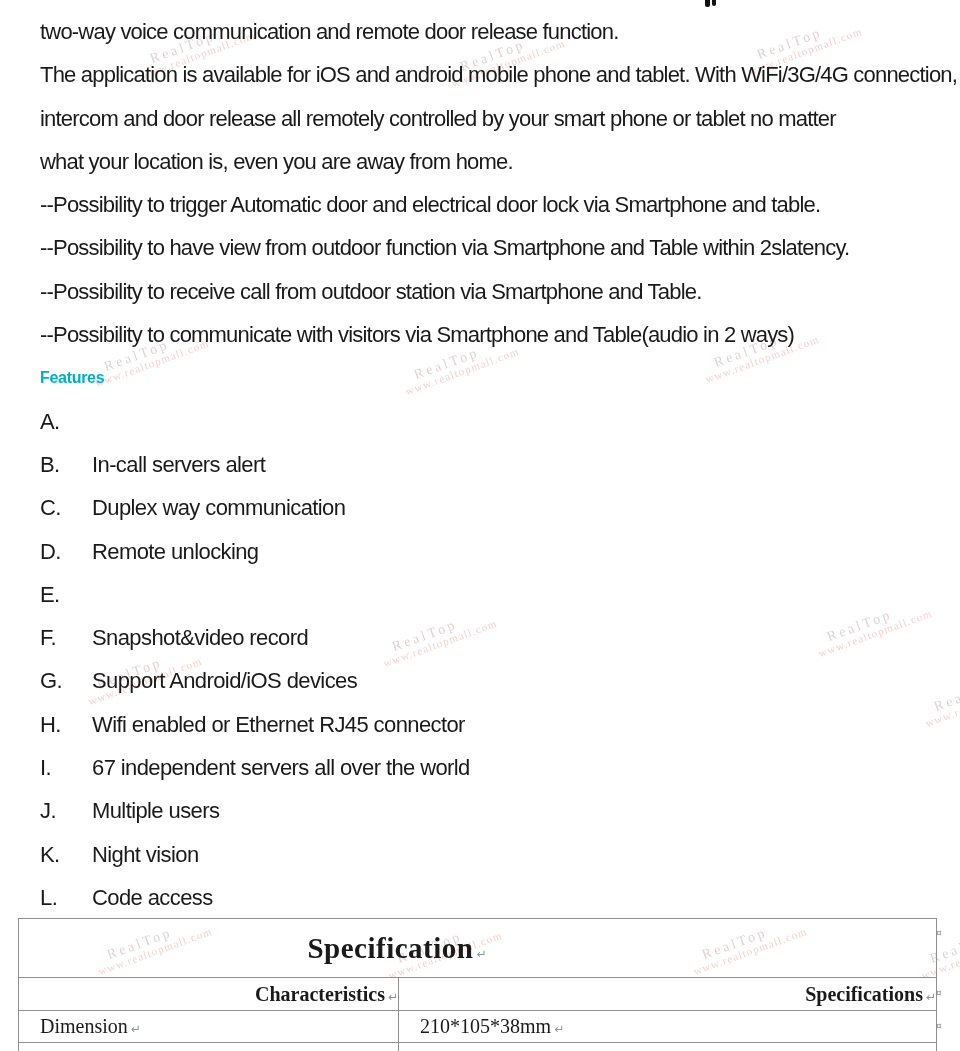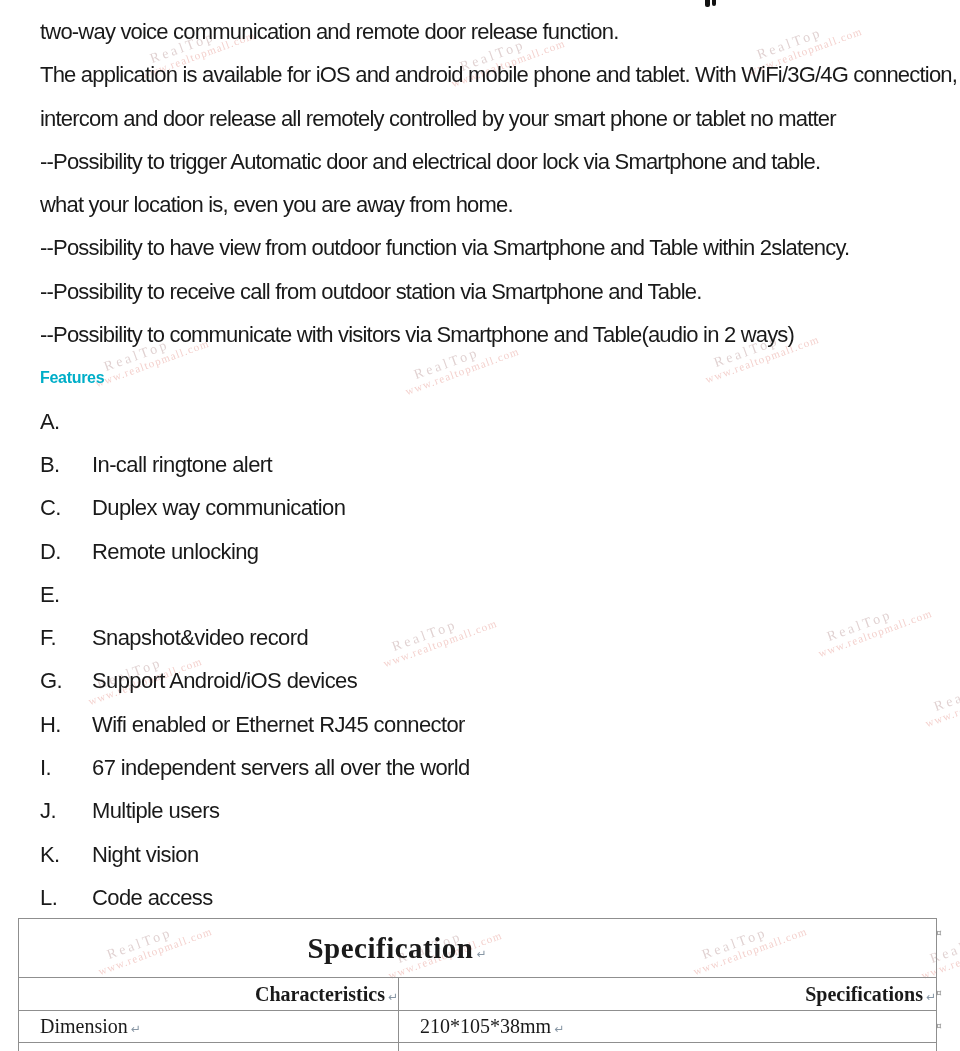--- a/index.html
+++ b/index.html
@@ -112,34 +112,34 @@
     </div>
 
   <div class="frag frag1"></div>
   <div class="frag frag2"></div>
 
   <div class="content">
     <div id="intro">
         <div class="line">two-way voice communication and remote door release function.</div>
         <div class="line">The application is available for iOS and android mobile phone and tablet. With WiFi/3G/4G connection,</div>
         <div class="line">intercom and door release all remotely controlled by your smart phone or tablet no matter</div>
+        <div class="line">what your location is, even you are away from home.</div>
         <div class="line">--Possibility to trigger Automatic door and electrical door lock via Smartphone and table.</div>
-        <div class="line">what your location is, even you are away from home.</div>
         <div class="line">--Possibility to have view from outdoor function via Smartphone and Table within 2slatency.</div>
         <div class="line">--Possibility to receive call from outdoor station via Smartphone and Table.</div>
         <div class="line">--Possibility to communicate with visitors via Smartphone and Table(audio in 2 ways)</div>
       </div>
     <div class="features-heading">Features</div>
     <div id="features">
         <div class="feat">
           <span class="letter">A.</span>
         </div>
         <div class="feat">
           <span class="letter">B.</span>
-          <span class="text">In-call ringtone alert</span>
+          <span class="text">In-call servers alert</span>
         </div>
         <div class="feat">
           <span class="letter">C.</span>
           <span class="text">Duplex way communication</span>
         </div>
         <div class="feat">
           <span class="letter">D.</span>
           <span class="text">Remote unlocking</span>
         </div>
         <div class="feat">

